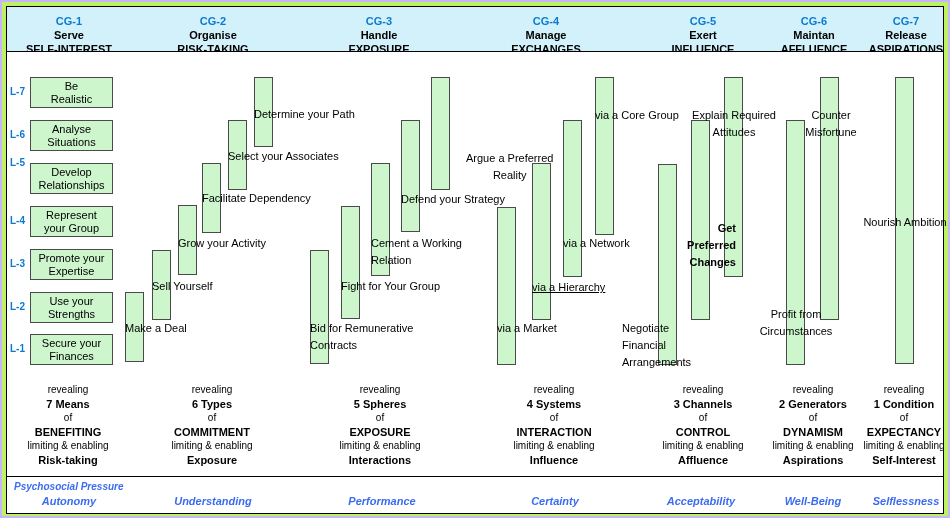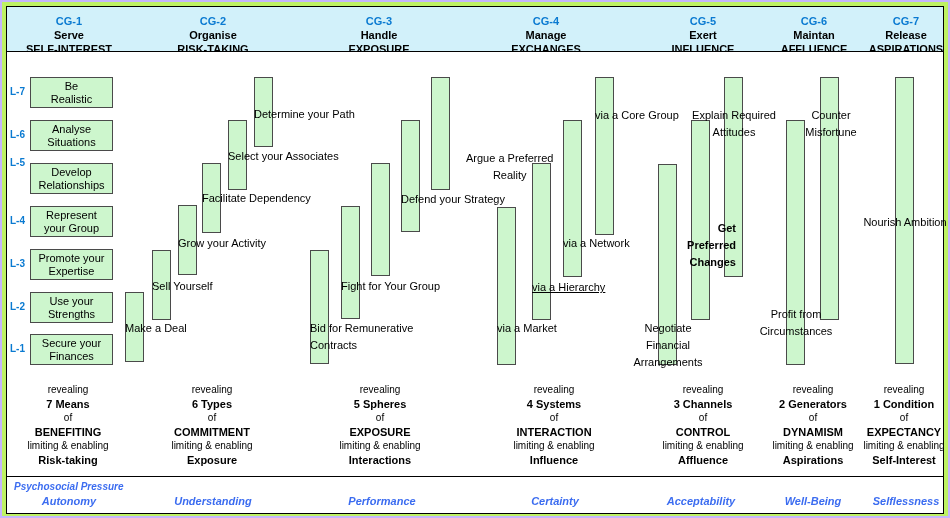--- a/index.html
+++ b/index.html
@@ -112,35 +112,37 @@
     <div class="bar" style="left: 226px; top: 118px; height: 70px;"></div>
     <div class="blabel" style="left: 226px; top: 146px; text-align: left;">Select your Associates</div>
     <div class="bar" style="left: 252px; top: 75px; height: 70px;"></div>
     <div class="blabel" style="left: 252px; top: 104px; text-align: center;">Determine your Path</div>
     <div class="bar" style="left: 308px; top: 248px; height: 114px;"></div>
     <div class="blabel" style="left: 308px; top: 318px; text-align: left;">Bid  for Remunerative
 Contracts</div>
     <div class="bar" style="left: 339px; top: 204px; height: 113px;"></div>
     <div class="blabel" style="left: 339px; top: 276px; text-align: left;">Fight for Your Group</div>
     <div class="bar" style="left: 369px; top: 161px; height: 113px;"></div>
+    <div class="blabel" style="left: 369px; top: 233px; text-align: left;">Cement a Working
+Relation</div>
     <div class="bar" style="left: 399px; top: 118px; height: 112px;"></div>
     <div class="blabel" style="left: 399px; top: 189px; text-align: left;">Defend your Strategy</div>
     <div class="bar" style="left: 429px; top: 75px; height: 113px;"></div>
     <div class="blabel" style="left: 430px; top: 148px; text-align: center; margin-left: 34px;">Argue a Preferred
 Reality</div>
     <div class="bar" style="left: 495px; top: 205px; height: 158px;"></div>
     <div class="blabel" style="left: 495px; top: 318px; text-align: left;">via a Market</div>
     <div class="bar" style="left: 530px; top: 161px; height: 157px;"></div>
     <div class="blabel" style="left: 530px; top: 277px; text-align: left; text-decoration: underline;">via a Hierarchy</div>
     <div class="bar" style="left: 561px; top: 118px; height: 157px;"></div>
     <div class="blabel" style="left: 561px; top: 233px; text-align: left;">via a Network</div>
     <div class="bar" style="left: 593px; top: 75px; height: 158px;"></div>
     <div class="blabel" style="left: 593px; top: 105px; text-align: left;">via a Core Group</div>
     <div class="bar" style="left: 656px; top: 162px; height: 201px;"></div>
-    <div class="blabel" style="left: 620px; top: 318px; width: 92px; text-align: center;">Negotiate Financial
+    <div class="blabel" style="left: 620px; top: 318px; width: 92px; ">Negotiate Financial
 Arrangements</div>
     <div class="bar" style="left: 689px; top: 118px; height: 200px;"></div>
     <div class="blabel" style="left: 664px; top: 218px; width: 70px; text-align: right; font-weight: bold;">Get Preferred
 Changes</div>
     <div class="bar" style="left: 722px; top: 75px; height: 200px;"></div>
     <div class="blabel" style="left: 690px; top: 105px; width: 84px; text-align: center;">Explain Required
 Attitudes</div>
     <div class="bar" style="left: 784px; top: 118px; height: 245px;"></div>
     <div class="blabel" style="left: 757px; top: 304px; width: 74px; text-align: center;">Profit from
 Circumstances</div>

